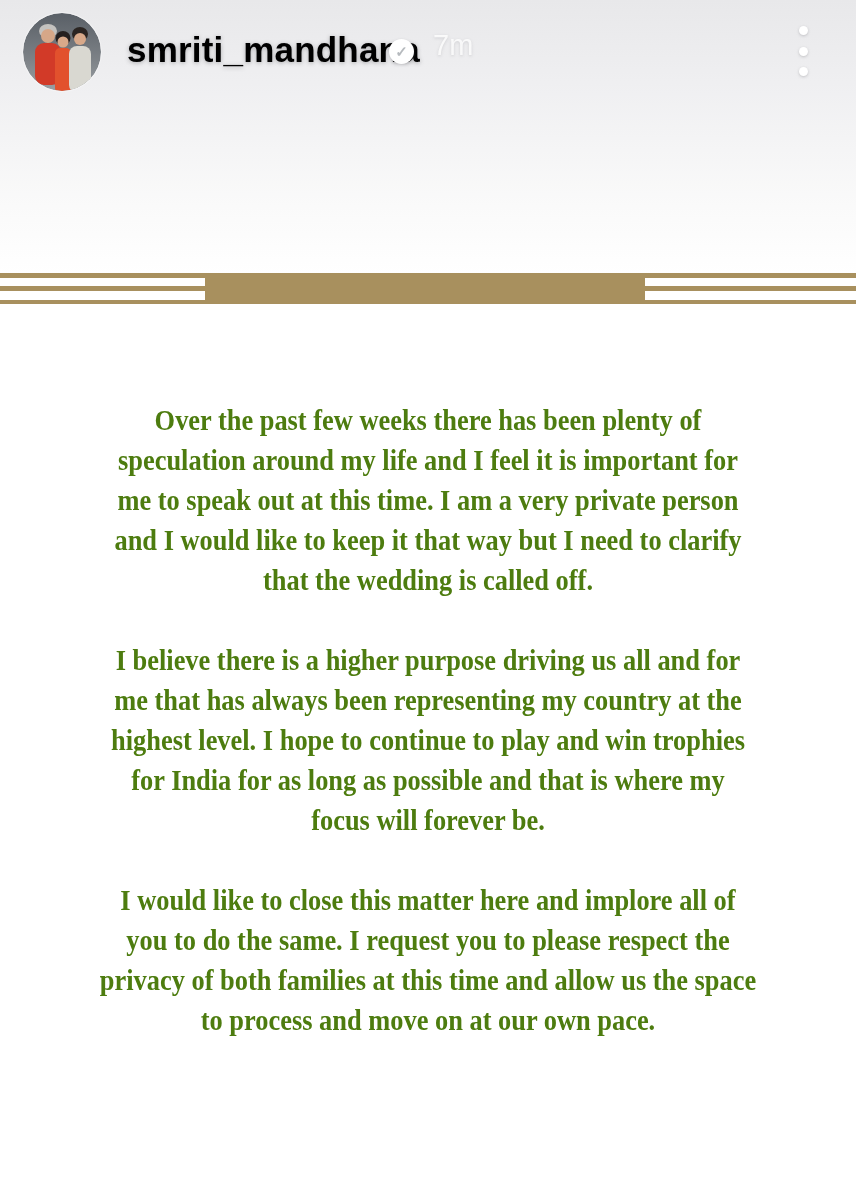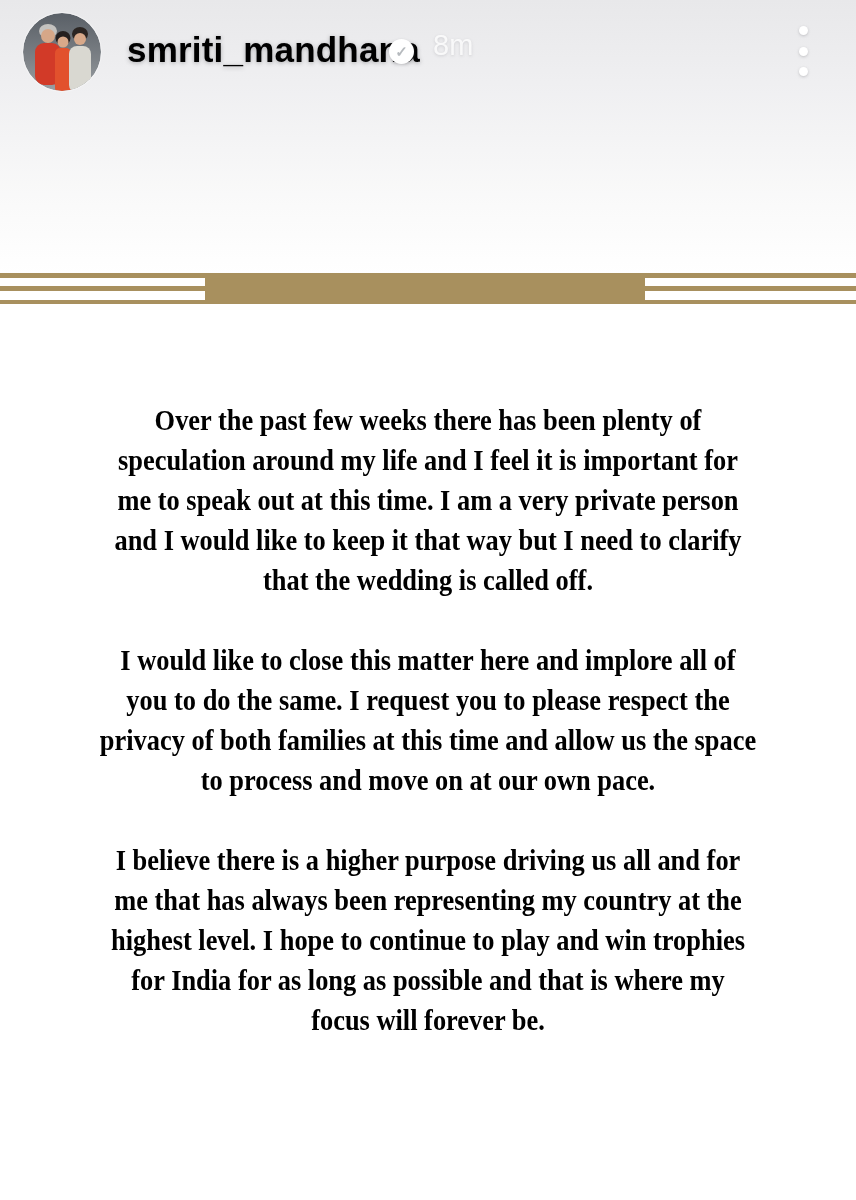--- a/index.html
+++ b/index.html
@@ -76,21 +76,21 @@
   .divider-lines.right { flex: 1; }
   .divider-line { height: 4.5px; background: #a8905e; }
   .divider-bar  { width: 440px; background: #a8905e; }
 
   
   .statement {
     position: absolute; top: 400px; left: 0; right: 0;
     text-align: center;
     font-family: "Liberation Serif", serif;
     font-weight: bold;
-    color: #000000;
+    color: #4d7c0f;
   }
   .paragraph { margin: 0 0 40px 0; }
   .tline {
     font-size: 30px; line-height: 40px;
     white-space: nowrap;
     transform: scaleX(0.88);
     transform-origin: 50% 50%;
   }
 </style>
 </head>
@@ -131,21 +131,21 @@
         </g>
       </svg>
     </div>
 
     <div class="username">smriti_mandhana</div>
 
     <div class="verified-badge">
       <span>✓</span>
     </div>
 
-    <div class="timestamp">8m</div>
+    <div class="timestamp">7m</div>
 
     <div class="kebab-menu">
       <span class="kebab-dot"></span>
       <span class="kebab-dot"></span>
       <span class="kebab-dot"></span>
     </div>
   </div>
 
   <div class="divider">
     <div class="divider-lines left">
@@ -163,27 +163,27 @@
 
   <div class="statement">
     <div class="paragraph">
       <div class="tline">Over the past few weeks there has been plenty of</div>
       <div class="tline">speculation around my life and I feel it is important for</div>
       <div class="tline">me to speak out at this time. I am a very private person</div>
       <div class="tline">and I would like to keep it that way but I need to clarify</div>
       <div class="tline">that the wedding is called off.</div>
     </div>
     <div class="paragraph">
-      <div class="tline">I would like to close this matter here and implore all of</div>
-      <div class="tline">you to do the same. I request you to please respect the</div>
-      <div class="tline">privacy of both families at this time and allow us the space</div>
-      <div class="tline">to process and move on at our own pace.</div>
-    </div>
-    <div class="paragraph">
       <div class="tline">I believe there is a higher purpose driving us all and for</div>
       <div class="tline">me that has always been representing my country at the</div>
       <div class="tline">highest level. I hope to continue to play and win trophies</div>
       <div class="tline">for India for as long as possible and that is where my</div>
       <div class="tline">focus will forever be.</div>
     </div>
+    <div class="paragraph">
+      <div class="tline">I would like to close this matter here and implore all of</div>
+      <div class="tline">you to do the same. I request you to please respect the</div>
+      <div class="tline">privacy of both families at this time and allow us the space</div>
+      <div class="tline">to process and move on at our own pace.</div>
+    </div>
   </div>
 
 </div>
 
 </body></html>

